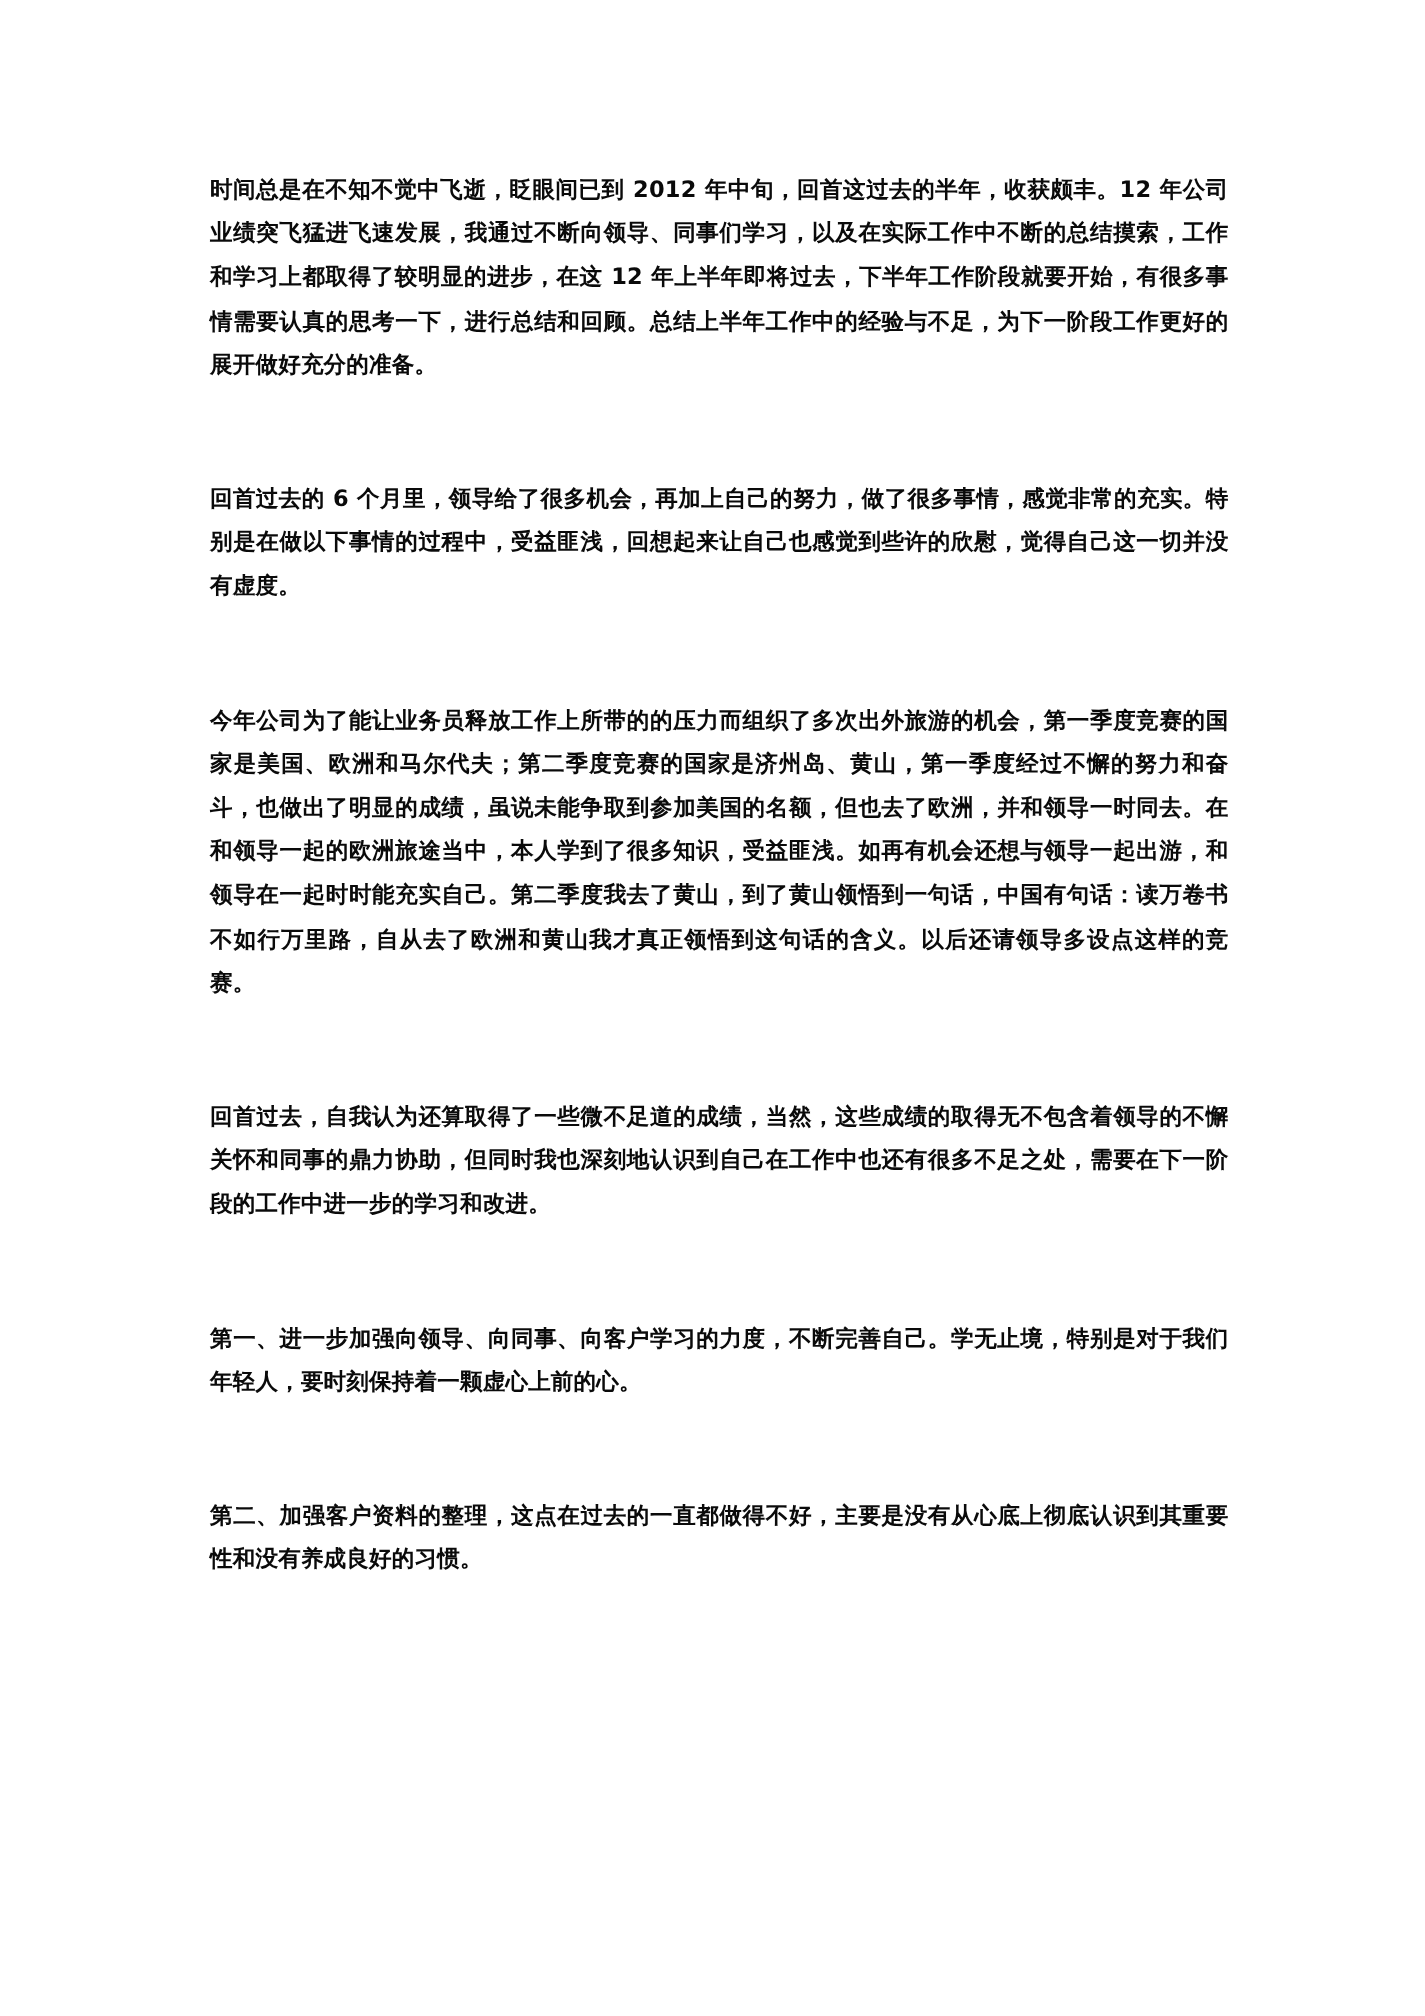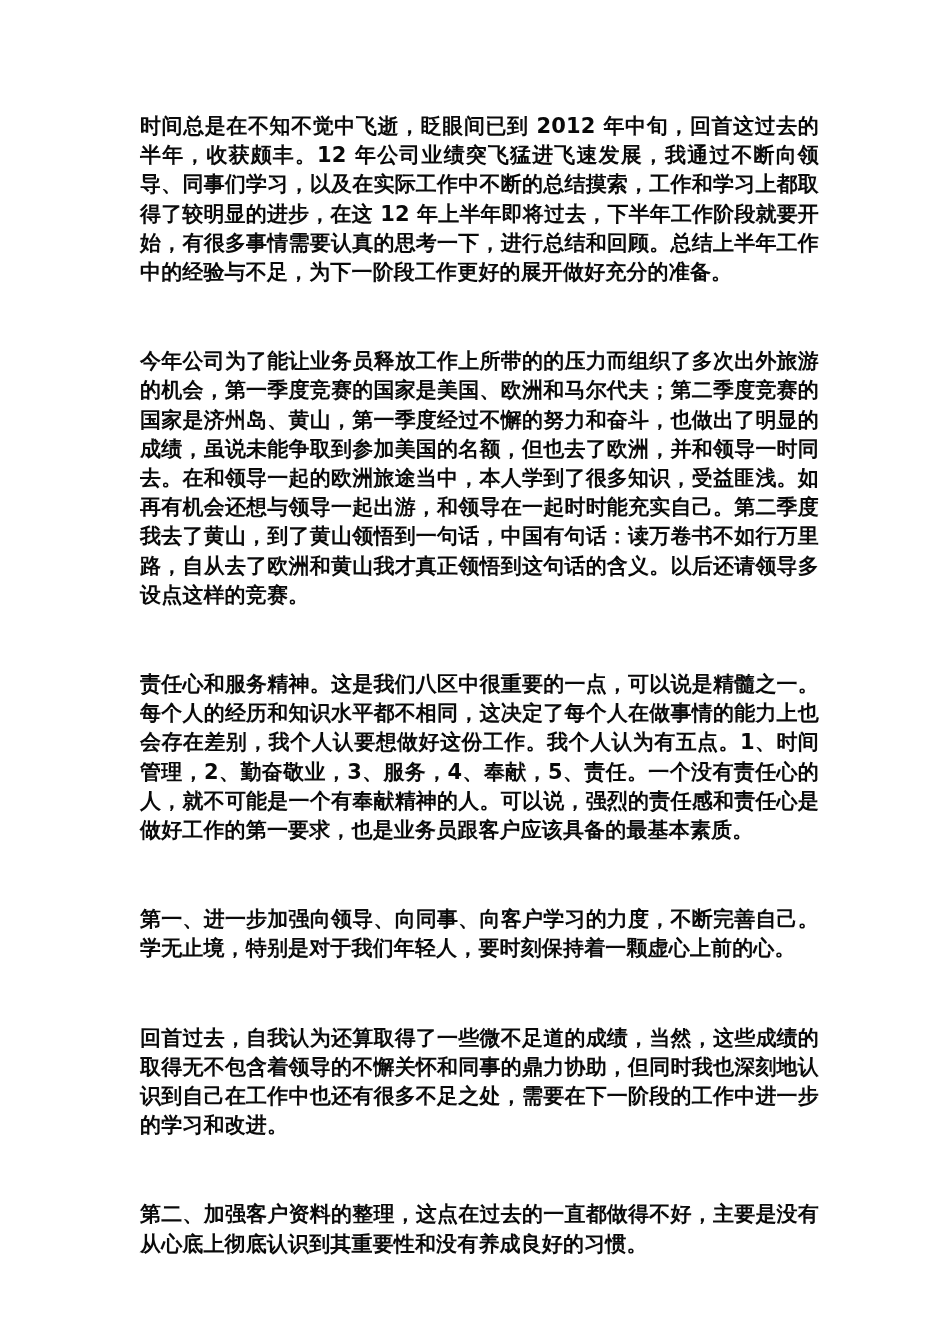--- a/index.html
+++ b/index.html
@@ -24,21 +24,21 @@
     padding: 112px 132px 0 140px;
     background: #ffffff;
   }
 
   .doc-body {
     width: 679px;
   }
 
   p.para {
     margin: 0 0 31px 0;
-    font-size: 21px;
+    font-size: 15px;
     line-height: 29.2px;
     text-align: justify;
     text-justify: inter-ideograph;
     font-weight: 700;
     letter-spacing: 0.15px;
     word-break: break-all;
     color: #0a0a0a;
     -webkit-font-smoothing: none;
   }
 
@@ -54,26 +54,26 @@
   }
 </style>
 </head>
 <body>
 
 <div class="page">
   <article class="doc-body">
 
     <p class="para">时间总是在不知不觉中飞逝，眨眼间已到 2012 年中旬，回首这过去的半年，收获颇丰。12 年公司业绩突飞猛进飞速发展，我通过不断向领导、同事们学习，以及在实际工作中不断的总结摸索，工作和学习上都取得了较明显的进步，在这 12 年上半年即将过去，下半年工作阶段就要开始，有很多事情需要认真的思考一下，进行总结和回顾。总结上半年工作中的经验与不足，为下一阶段工作更好的展开做好充分的准备。</p>
 
+    <p class="para">回首过去的 6 个月里，领导给了很多机会，再加上自己的努力，做了很多事情，感觉非常的充实。特别是在做以下事情的过程中，受益匪浅，回想起来让自己也感觉到些许的欣慰，觉得自己这一切并没有虚度。</p>
 
     <p class="para">今年公司为了能让业务员释放工作上所带的的压力而组织了多次出外旅游的机会，第一季度竞赛的国家是美国、欧洲和马尔代夫；第二季度竞赛的国家是济州岛、黄山，第一季度经过不懈的努力和奋斗，也做出了明显的成绩，虽说未能争取到参加美国的名额，但也去了欧洲，并和领导一时同去。在和领导一起的欧洲旅途当中，本人学到了很多知识，受益匪浅。如再有机会还想与领导一起出游，和领导在一起时时能充实自己。第二季度我去了黄山，到了黄山领悟到一句话，中国有句话：读万卷书不如行万里路，自从去了欧洲和黄山我才真正领悟到这句话的含义。以后还请领导多设点这样的竞赛。</p>
 
-    <p class="para">责任心和服务精神。这是我们八区中很重要的一点，可以说是精髓之一。每个人的经历和知识水平都不相同，这决定了每个人在做事情的能力上也会存在差别，我个人认要想做好这份工作。我个人认为有五点。1、时间管理，2、勤奋敬业，3、服务，4、奉献，5、责任。一个没有责任心的人，就不可能是一个有奉献精神的人。可以说，强烈的责任感和责任心是做好工作的第一要求，也是业务员跟客户应该具备的最基本素质。</p>
 
 
+    <p class="para">回首过去，自我认为还算取得了一些微不足道的成绩，当然，这些成绩的取得无不包含着领导的不懈关怀和同事的鼎力协助，但同时我也深刻地认识到自己在工作中也还有很多不足之处，需要在下一阶段的工作中进一步的学习和改进。</p>
+
     <p class="para">第一、进一步加强向领导、向同事、向客户学习的力度，不断完善自己。学无止境，特别是对于我们年轻人，要时刻保持着一颗虚心上前的心。</p>
-
-    <p class="para">回首过去，自我认为还算取得了一些微不足道的成绩，当然，这些成绩的取得无不包含着领导的不懈关怀和同事的鼎力协助，但同时我也深刻地认识到自己在工作中也还有很多不足之处，需要在下一阶段的工作中进一步的学习和改进。</p>
 
     <p class="para">第二、加强客户资料的整理，这点在过去的一直都做得不好，主要是没有从心底上彻底认识到其重要性和没有养成良好的习惯。</p>
 
   </article>
 </div>
 
 </body></html>

